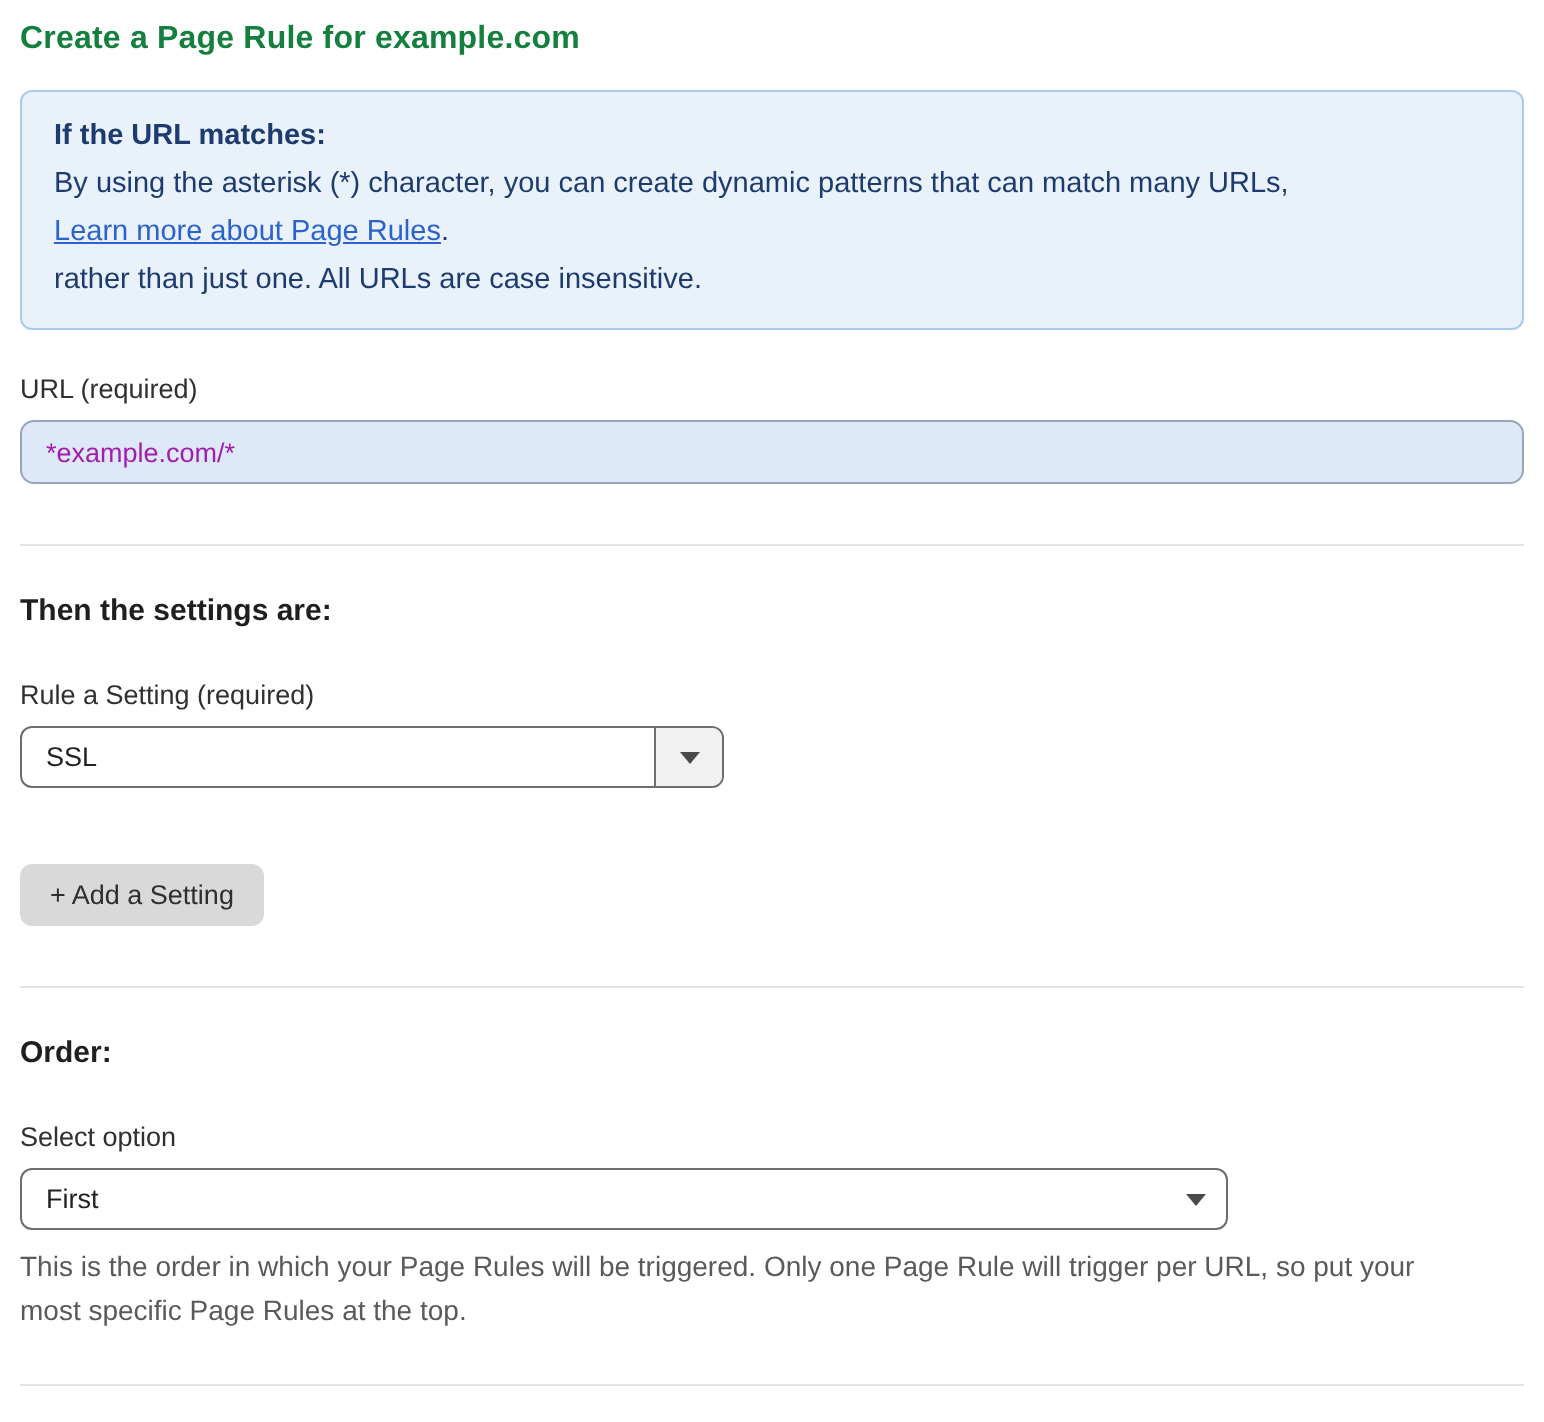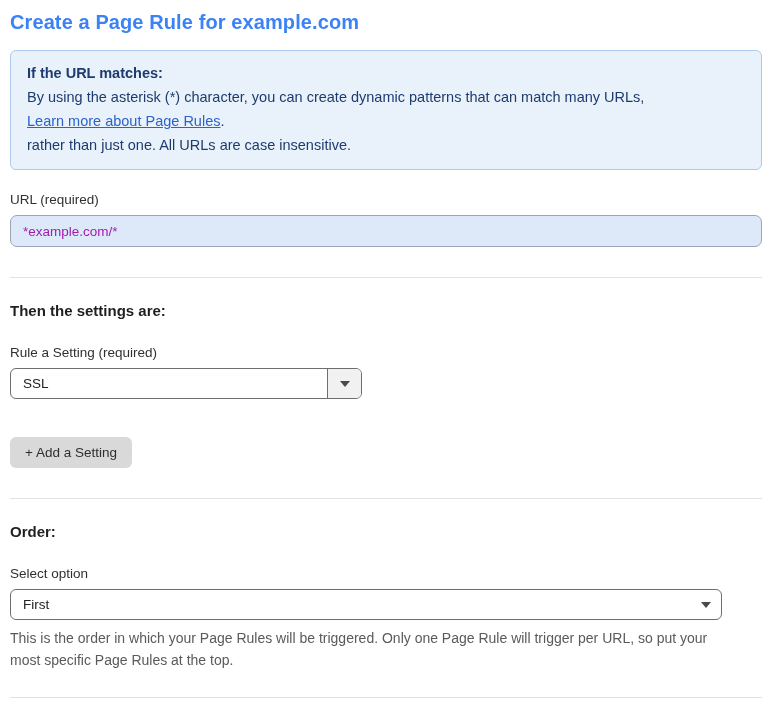--- a/index.html
+++ b/index.html
@@ -7,23 +7,23 @@
   body {
     width: 772px;
     height: 711px;
     font-family: "Liberation Sans", sans-serif;
     color: #2b2b2b;
     overflow: hidden;
   }
   .container { padding: 7px 10px 0 10px; }
 
   .page-title {
-    font-size: 20px;
+    font-size: 16px;
     font-weight: 700;
-    color: #3b82f6;
+    color: #15803d;
     letter-spacing: 0.1px;
     margin: 4px 0 16px 0;
   }
 
   
   .info-box {
     background: #e9f2fb;
     border: 1px solid #abcbec;
     border-radius: 6px;
     padding: 10px 16px 12px 16px;
@@ -134,21 +134,21 @@
   }
   .btn-add {
     height: 31px;
     font-size: 13.5px;
     padding: 0 15px;
     background: #d9d9d9;
     margin-top: 38px;
   }
 
   
-  .order-select { width: 712px; }
+  .order-select { width: 604px; }
   .helper-text {
     font-size: 14px;
     line-height: 22px;
     color: #5a5a5a;
     margin-top: 7px;
   }
 
   .footer-divider { margin: 26px 0 16px 0; }
 </style>
 </head>

